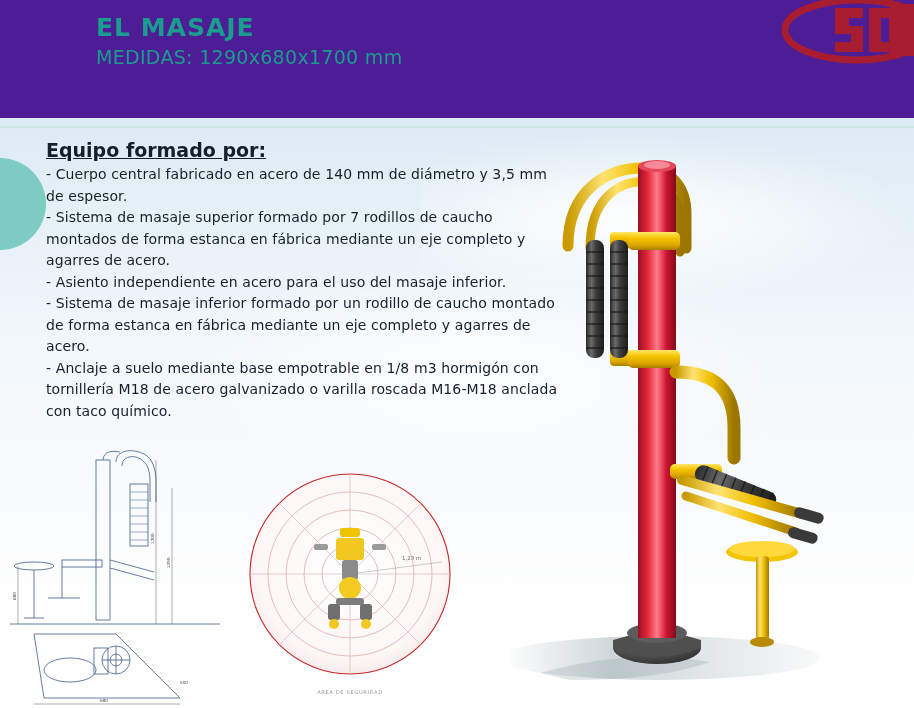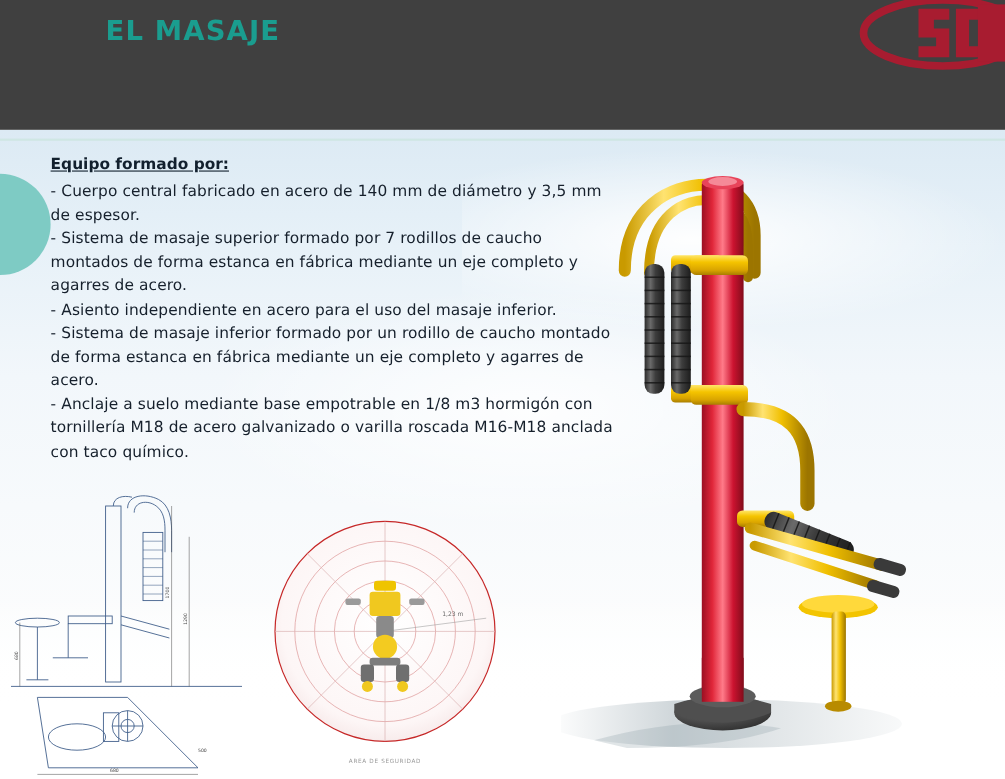--- a/index.html
+++ b/index.html
@@ -24,21 +24,21 @@
     background: #ffffff;
     overflow: hidden;
   }
 
   
   #header {
     position: absolute;
     left: 0; top: 0;
     width: 914px;
     height: 118px;
-    background: #404040;
+    background: #4c1d95;
     z-index: 30;
   }
   #title-block {
     position: absolute;
     left: 96px;
     top: 14px;
   }
   .title-main {
     font-family: "DejaVu Sans", sans-serif;
     font-size: 25px;
@@ -142,21 +142,21 @@
   #desc {
     position: absolute;
     left: 46px;
     top: 140px;
     width: 520px;
     z-index: 20;
     font-family: "DejaVu Sans", sans-serif;
     color: #1b2a3a;
   }
   #desc .heading {
-    font-size: 14px;
+    font-size: 19px;
     font-weight: bold;
     text-decoration: underline;
     line-height: 21px;
     margin-bottom: 3px;
     color: #12202e;
   }
   #desc .line {
     font-size: 14px;
     line-height: 21.5px;
     color: #16202c;
@@ -439,20 +439,21 @@
     <div class="line">- Cuerpo central fabricado en acero de 140 mm de diámetro y 3,5 mm de espesor.</div>
     <div class="line">- Sistema de masaje superior formado por 7 rodillos de caucho montados de forma estanca en fábrica mediante un eje completo y agarres de acero.</div>
     <div class="line">- Asiento independiente en acero para el uso del masaje inferior.</div>
     <div class="line">- Sistema de masaje inferior formado por un rodillo de caucho montado de forma estanca en fábrica mediante un eje completo y agarres de acero.</div>
     <div class="line">- Anclaje a suelo mediante base empotrable en 1/8 m3 hormigón con tornillería M18 de acero galvanizado o varilla roscada M16-M18 anclada con taco químico.</div>
   </div>
 
   <div id="header">
     <div id="title-block">
       <div class="title-main nosel">EL MASAJE</div>
+      <div class="title-med nosel">MEDIDAS: 1290x680x1700 mm</div>
     </div>
 
     <div id="logo">
       <svg width="175" height="92" viewBox="0 0 175 92">
         <g fill="none" stroke="#a81c30" stroke-width="7">
           <ellipse cx="118" cy="36" rx="72" ry="30"></ellipse>
         </g>
         <g fill="#a81c30">
           <path d="M96 14 L124 14 L124 24 L110 24 L110 32 L124 32 L124 58 L96 58 L96 48 L112 48 L112 40 L96 40 Z"></path>
           <path d="M130 14 L158 14 L166 22 L166 50 L158 58 L130 58 Z M142 24 L142 48 L154 48 L154 24 Z"></path>

